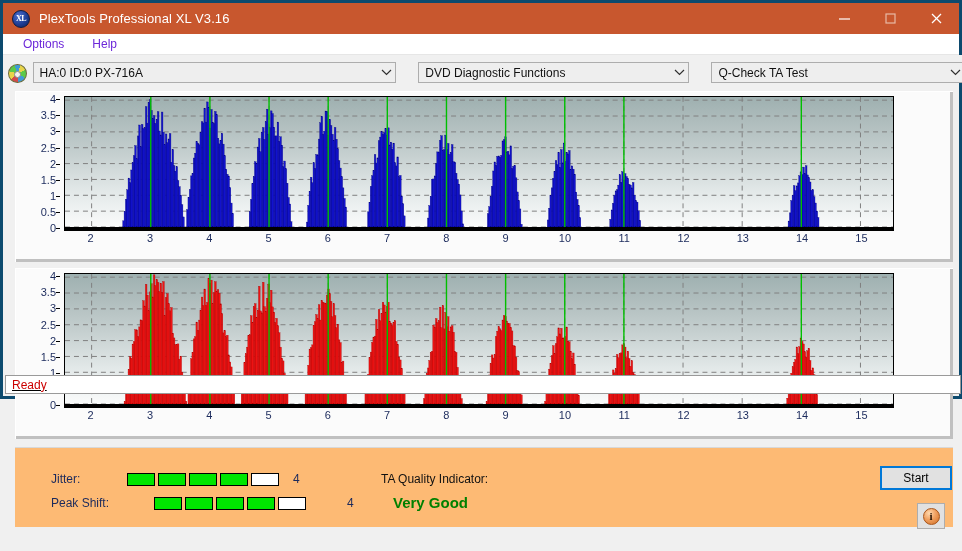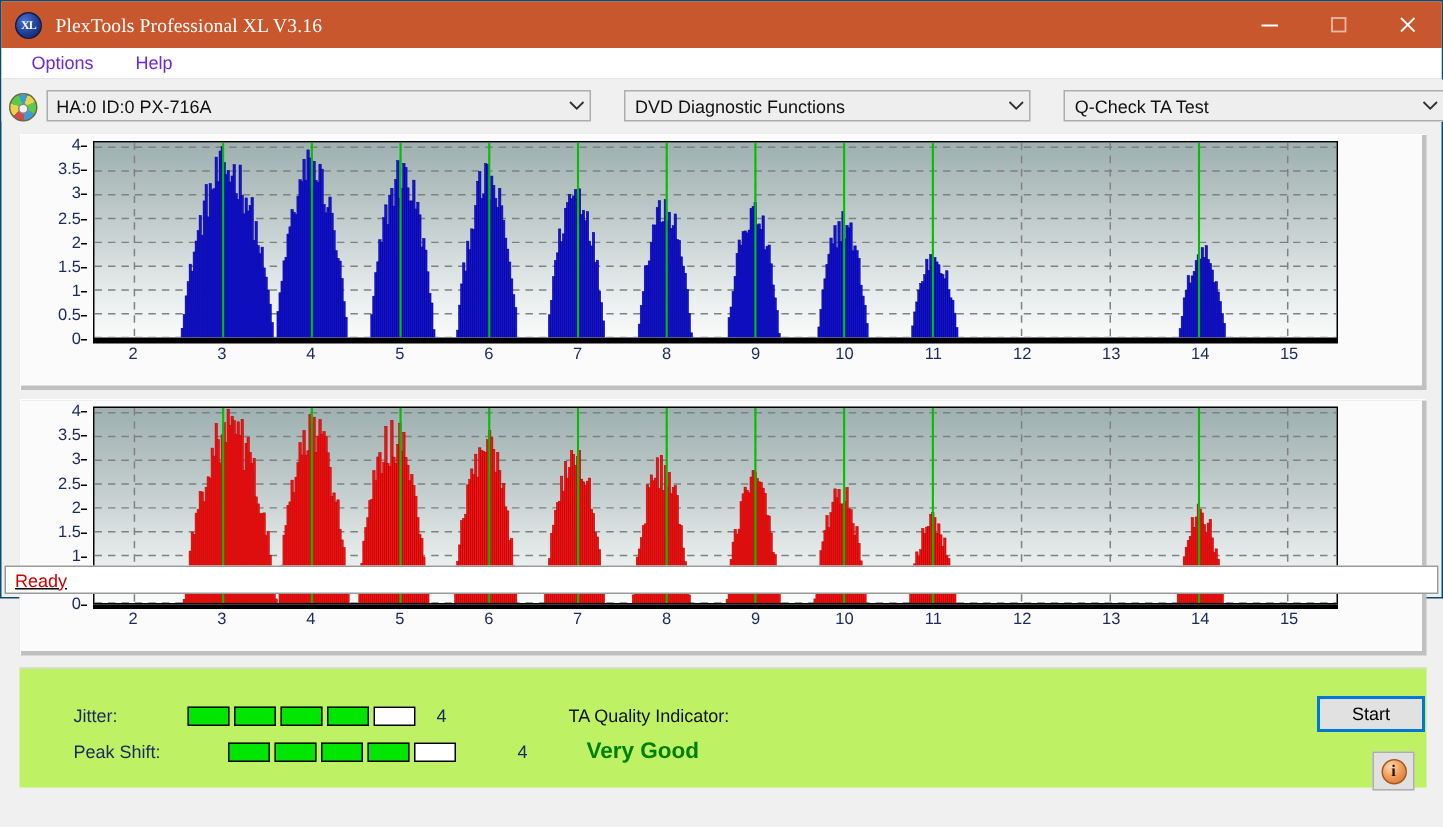--- a/index.html
+++ b/index.html
@@ -7,21 +7,21 @@
     width:962px;height:551px;
     background:#f0f0f0;
     font-family:"Liberation Sans", sans-serif;
     font-size:12px;
     color:#000;
     overflow:hidden;
   }
   #app{
     position:relative;width:962px;height:399px;
     background:#f0f0f0;
-    border:1px solid #0c4a6e;
+    border:3px solid #0c4a6e;
     box-sizing:border-box;
   }
 
   
   #titlebar{
     position:absolute;left:0;top:0;width:100%;height:31px;
     background:#c8572e;
     display:flex;align-items:center;
   }
   #app-icon{
@@ -31,21 +31,20 @@
     border:1px solid #0d1c44;
     display:flex;align-items:center;justify-content:center;
     font-size:8px;font-weight:bold;color:#fff;
     font-family:"Liberation Serif", serif;
     letter-spacing:-0.5px;
     box-sizing:border-box;
   }
   #title-text{
     color:#fff;font-size:13px;letter-spacing:0.1px;
     flex:1;
-    font-family:Liberation Serif, serif;
   }
   .winbtn{
     width:46px;height:31px;
     display:flex;align-items:center;justify-content:center;
     color:#fff;
   }
   .winbtn svg{display:block;}
 
   
   #menubar{
@@ -142,21 +141,21 @@
     font-size:11px;color:#1b2a5c;
     transform:translateX(-50%);
   }
   .axis-base{
     position:absolute;left:48px;top:136px;width:830px;height:3px;background:#000;
   }
 
   
   #bottom-panel{
     position:absolute;left:12px;top:444px;width:938px;height:80px;
-    background:#bef264;
+    background:#fdba74;
     border-top:1px solid #d8d8d8;
     box-sizing:border-box;
   }
   .meter-row{
     position:absolute;display:flex;align-items:center;
   }
   #jitter-row{left:36px;top:24px;}
   #peakshift-row{left:36px;top:48px;gap:27px;}
   .meter-label{
     width:76px;font-size:12px;color:#1b2a5c;

